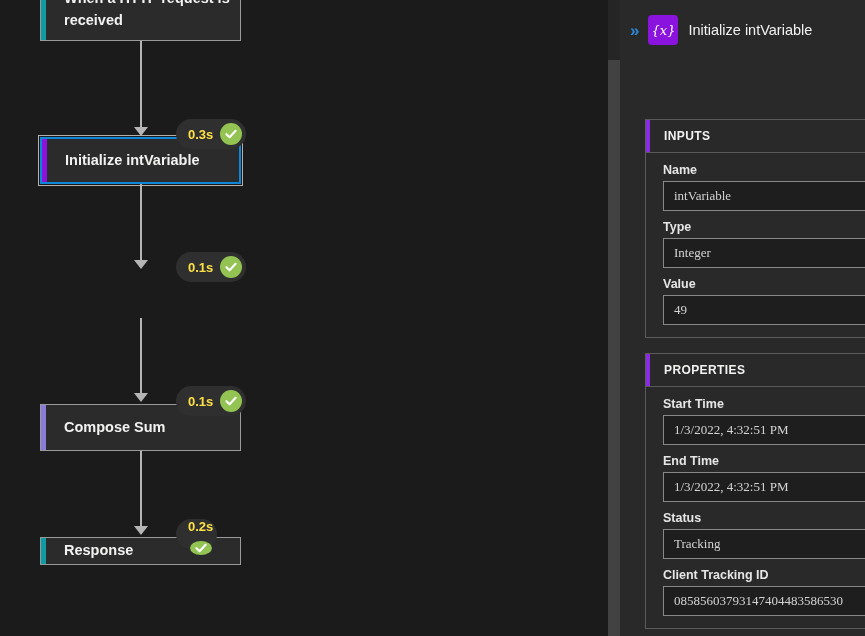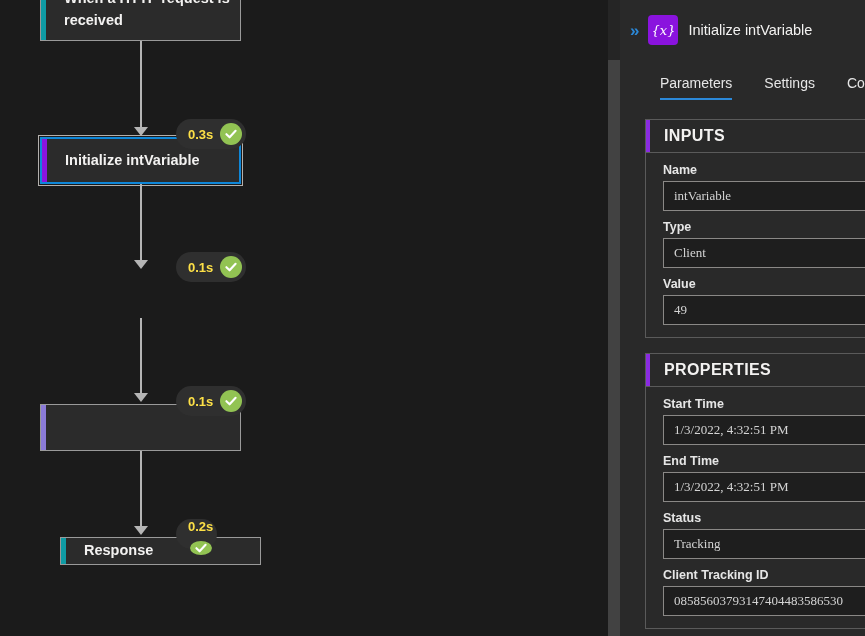--- a/index.html
+++ b/index.html
@@ -181,21 +181,21 @@
     border-bottom: 1px solid #5a5a5a;
   }
   .card-header .bar {
     position: absolute;
     left: 0; top: 0; bottom: 0;
     width: 4px;
     background: #8a2be2;
   }
   .card-header .title {
     color: #f3f2f1;
-    font-size: 16px;
+    font-size: 12px;
     font-weight: 700;
     letter-spacing: 0.4px;
   }
   .card-body { padding: 10px 0 12px 17px; }
 
   .field { margin-bottom: 9px; }
   .field:last-child { margin-bottom: 0; }
   .field-label {
     color: #e6e6e6;
     font-size: 12.5px;
@@ -256,34 +256,35 @@
             <path d="M2.4 7.2 L5.6 10.3 L11.6 3.8" stroke="#ffffff" stroke-width="2.1" fill="none" stroke-linecap="round" stroke-linejoin="round"></path>
           </svg>
       </span>
     </div>
 
     <div class="conn" style="top:318px; height:75px;"></div>
     <div class="arrow" style="top:393px;"></div>
 
     <div class="node" style="top:404px; height:47px;">
       <span class="accent" style="background:#8b7bd8;"></span>
+      <span class="node-label">Compose Sum</span>
     </div>
     <div class="pill" style="left:176px; top:386px;">
       <span class="dur">0.1s</span>
       <span class="check">
         <svg width="14" height="14" viewBox="0 0 14 14">
             <path d="M2.4 7.2 L5.6 10.3 L11.6 3.8" stroke="#ffffff" stroke-width="2.1" fill="none" stroke-linecap="round" stroke-linejoin="round"></path>
           </svg>
       </span>
     </div>
 
     <div class="conn" style="top:451px; height:75px;"></div>
     <div class="arrow" style="top:526px;"></div>
 
-    <div class="node" style="top:537px; height:28px;margin-left:20px;">
+    <div class="node" style="top:537px; height:28px;">
       <span class="accent" style="background:#0f9ba4;"></span>
       <span class="node-label">Response</span>
     </div>
     <div class="pill" style="left:176px; top:519px;flex-direction:column;">
       <span class="dur">0.2s</span>
       <span class="check">
         <svg width="14" height="14" viewBox="0 0 14 14">
             <path d="M2.4 7.2 L5.6 10.3 L11.6 3.8" stroke="#ffffff" stroke-width="2.1" fill="none" stroke-linecap="round" stroke-linejoin="round"></path>
           </svg>
       </span>
@@ -295,44 +296,39 @@
   </div>
 
   <div id="panel">
 
     <div id="panel-header">
       <span class="collapse-icon">»</span>
       <span class="node-type-icon">{x}</span>
       <span id="panel-title">Initialize intVariable</span>
     </div>
 
-    <div id="tabs">
-      <span class="tab active">Parameters</span>
-      <span class="tab">Settings</span>
-      <span class="tab">Co</span>
-    </div>
 
     <div id="panel-body">
 
       <div class="card">
         <div class="card-header">
           <span class="bar"></span>
           <span class="title">INPUTS</span>
         </div>
         <div class="card-body">
           <div class="field">
             <div class="field-label">Name</div>
             <div class="field-input">
               <span class="val">intVariable</span>
             </div>
           </div>
           <div class="field">
             <div class="field-label">Type</div>
             <div class="field-input">
-              <span class="val">Client</span>
+              <span class="val">Integer</span>
             </div>
           </div>
           <div class="field">
             <div class="field-label">Value</div>
             <div class="field-input">
               <span class="val">49</span>
             </div>
           </div>
         </div>
       </div>

